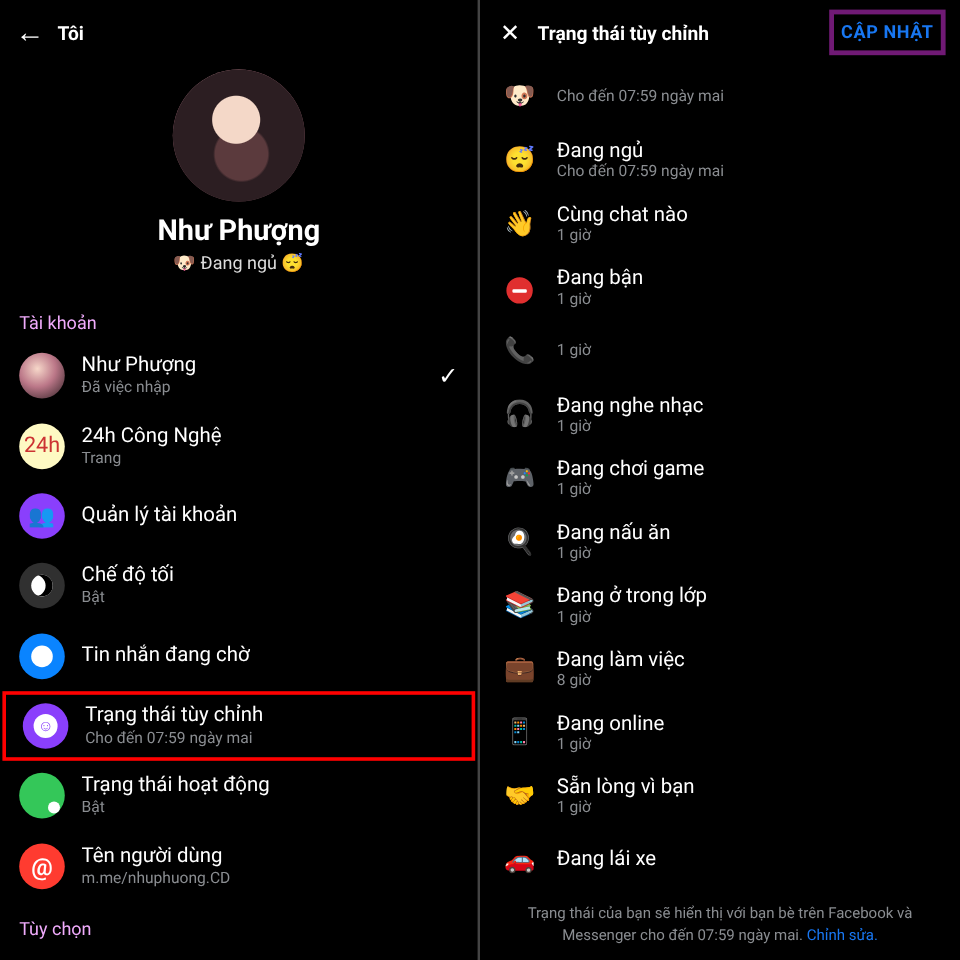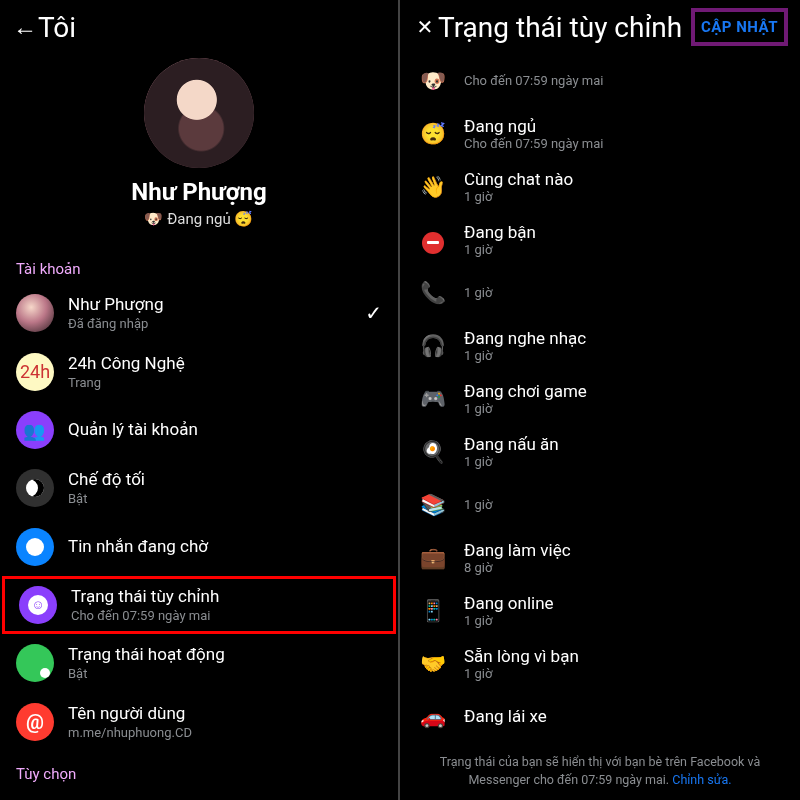--- a/index.html
+++ b/index.html
@@ -2,21 +2,21 @@
 <html><head>
 <meta charset="utf-8">
 <style>
   * { margin:0; padding:0; box-sizing:border-box; }
   html,body { width:800px; height:800px; background:#666; font-family:-apple-system,BlinkMacSystemFont,"Segoe UI",Roboto,Helvetica,Arial,sans-serif; color:#fff; overflow:hidden; }
   .wrap { display:flex; width:800px; height:800px; }
   .pane { width:400px; height:800px; background:#000; position:relative; overflow:hidden; }
   .pane-left { border-right:2px solid #444; }
   .topbar { display:flex; align-items:center; height:54px; padding:0 12px; }
   .back-icon,.close-icon { width:26px; height:26px; display:flex; align-items:center; justify-content:center; font-size:22px; }
-  .topbar-title { font-size:28px; font-weight:400; flex:1; }
+  .topbar-title { font-size:16px; font-weight:700; margin-left:10px; flex:1; }
   .update-btn { color:#1877f2; font-weight:700; font-size:15px; letter-spacing:.5px; padding:6px 6px; border:4px solid #701a75; }
   .profile-block { display:flex; flex-direction:column; align-items:center; padding:4px 0 18px; }
   .avatar-lg { width:110px; height:110px; border-radius:50%; background:radial-gradient(circle at 40% 30%,#f6d7c9 0%,#b78 40%,#3b2a2d 100%); position:relative; overflow:hidden; }
   .avatar-lg::after{content:"";position:absolute;inset:0;background:
       radial-gradient(circle at 48% 38%,#f4d8c8 0 22%,transparent 23%),
       radial-gradient(circle at 52% 64%,#5b3a3d 0 24%,transparent 26%),
       linear-gradient(#2c1e22,#2c1e22);}
   .display-name { font-size:24px; font-weight:700; margin-top:10px; }
   .status-line { font-size:15px; color:#ddd; margin-top:4px; display:flex; align-items:center; gap:4px;}
   .section-label { color:#f0abfc; font-size:15px; padding:14px 16px 6px; }
@@ -75,21 +75,21 @@
         <span>😴</span>
       </div>
     </div>
 
     <div class="section-label">Tài khoản</div>
 
     <div class="row">
       <div class="ico avatar-sm"></div>
       <div class="txt">
         <div class="title">Như Phượng</div>
-        <div class="sub">Đã đăng nhập</div>
+        <div class="sub">Đã việc nhập</div>
       </div>
       <div class="check checkmark"></div>
     </div>
 
     <div class="row">
       <div class="ico ico-24h">
           <span>24h</span>
         </div>
       <div class="txt">
         <div class="title">24h Công Nghệ</div>
@@ -213,20 +213,21 @@
         <div class="srow">
           <div class="emoji">🍳</div>
           <div class="stxt">
             <div class="st">Đang nấu ăn</div>
             <div class="sd">1 giờ</div>
           </div>
         </div>
         <div class="srow">
           <div class="emoji">📚</div>
           <div class="stxt">
+            <div class="st">Đang ở trong lớp</div>
             <div class="sd">1 giờ</div>
           </div>
         </div>
         <div class="srow">
           <div class="emoji">💼</div>
           <div class="stxt">
             <div class="st">Đang làm việc</div>
             <div class="sd">8 giờ</div>
           </div>
         </div>

